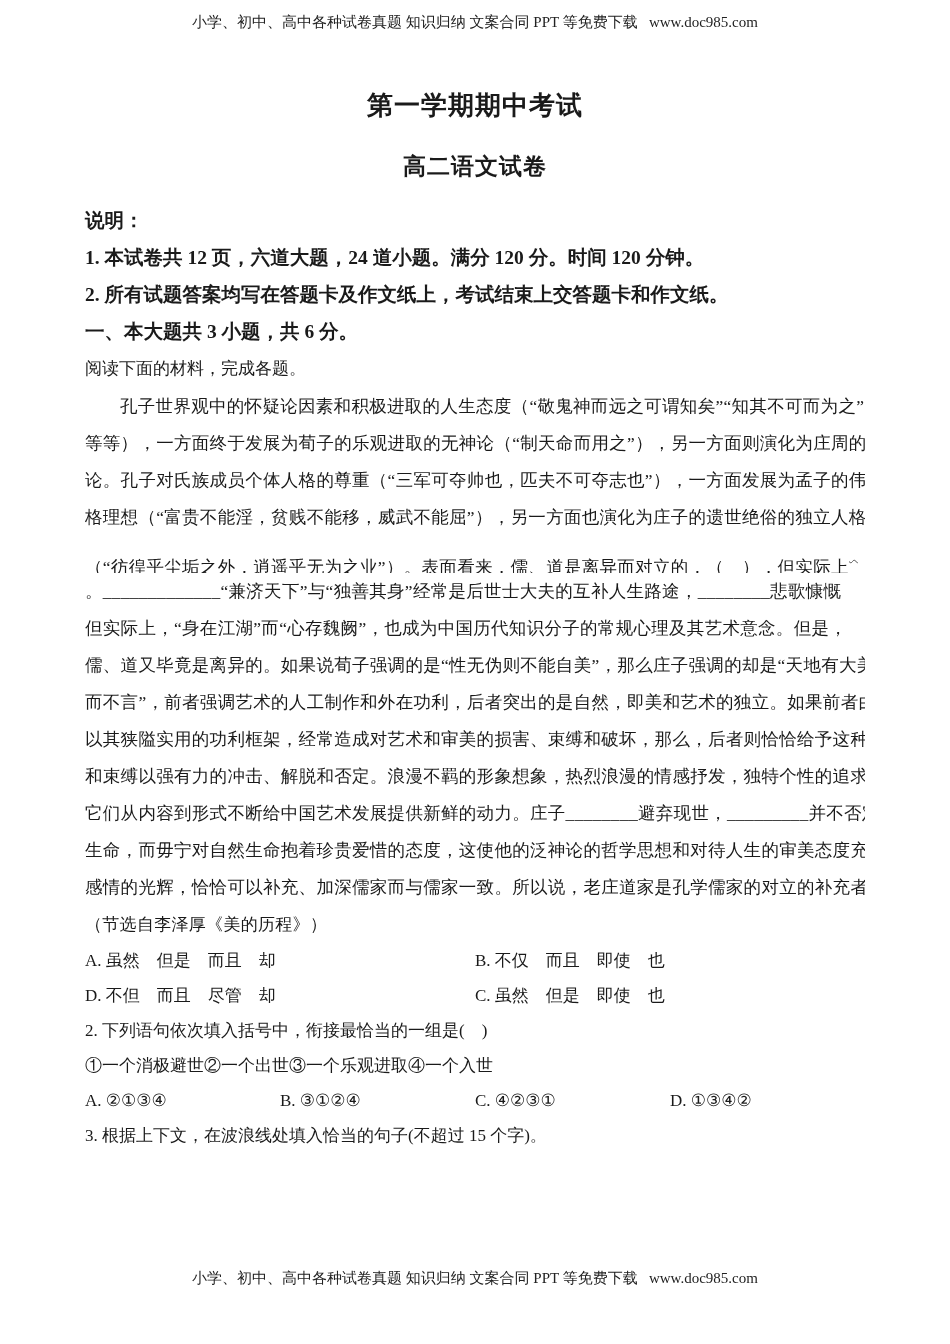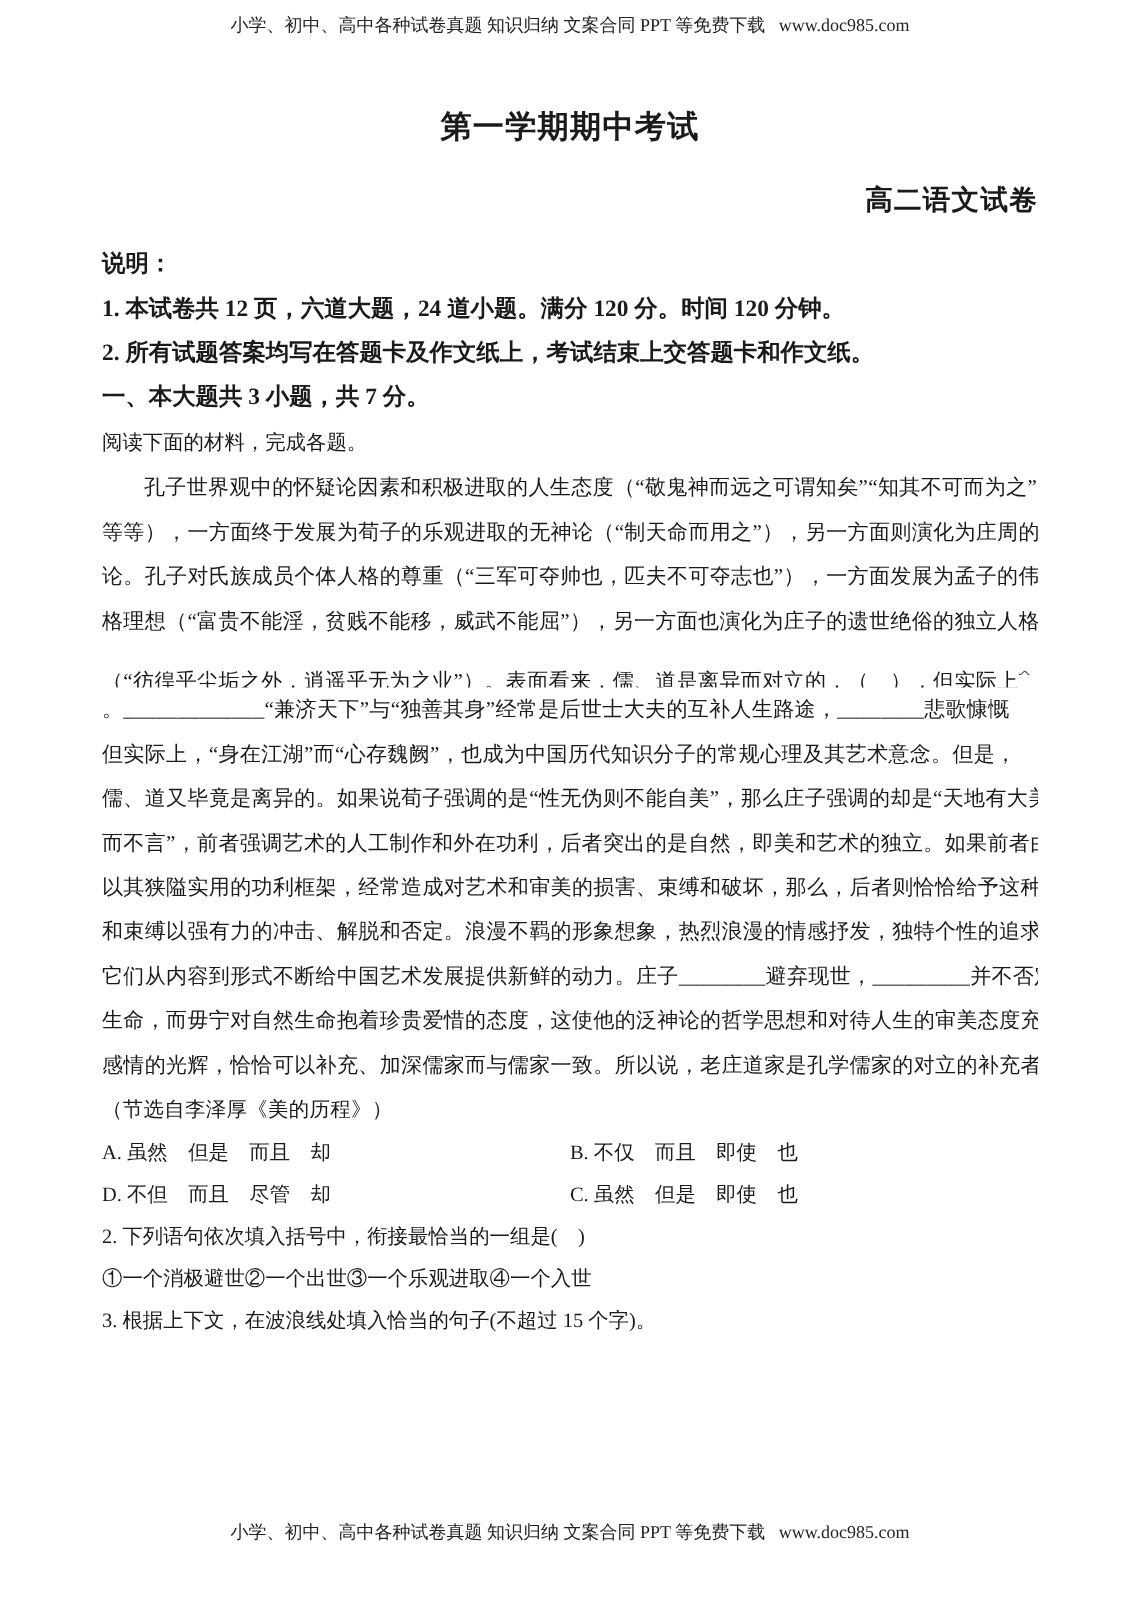--- a/index.html
+++ b/index.html
@@ -22,21 +22,21 @@
   .footer{position:absolute;top:1268px;left:0;right:0;}
   .content{padding:0 85px;}
   .title{
     margin:58px 0 0;
     font-size:26px;font-weight:bold;
     text-align:center;line-height:32px;letter-spacing:1px;
   }
   .subtitle{
     margin:30px 0 0;
     font-size:23px;font-weight:bold;
-    text-align:right;line-height:30px;letter-spacing:1px;
+    text-align:center;line-height:30px;letter-spacing:1px;
   }
   .instructions{margin-top:26px;}
   .bold-line{
     font-weight:bold;font-size:19.5px;
     line-height:26px;margin:0 0 11px 0;white-space:pre;
   }
   .prompt{margin-top:6px;font-size:17px;line-height:26px;}
   .passage{margin-top:6px;font-size:17.5px;letter-spacing:0.3px;}
   .pline{height:37px;line-height:37px;white-space:nowrap;overflow:hidden;}
   .indent{text-indent:35px;}
@@ -62,21 +62,21 @@
 
   <div class="content">
 
     <div class="title">第一学期期中考试</div>
     <div class="subtitle">高二语文试卷</div>
 
     <div class="instructions">
       <div class="bold-line">说明：</div>
       <div class="bold-line">1. 本试卷共 12 页，六道大题，24 道小题。满分 120 分。时间 120 分钟。</div>
       <div class="bold-line">2. 所有试题答案均写在答题卡及作文纸上，考试结束上交答题卡和作文纸。</div>
-      <div class="bold-line">一、本大题共 3 小题，共 7 分。</div>
+      <div class="bold-line">一、本大题共 3 小题，共 6 分。</div>
     </div>
 
     <div class="prompt">阅读下面的材料，完成各题。</div>
 
     <div class="passage">
       <div class="pline indent">孔子世界观中的怀疑论因素和积极进取的人生态度（“敬鬼神而远之可谓知矣”“知其不可而为之”</div>
       <div class="pline">等等），一方面终于发展为荀子的乐观进取的无神论（“制天命而用之”），另一方面则演化为庄周的泛神</div>
       <div class="pline">论。孔子对氏族成员个体人格的尊重（“三军可夺帅也，匹夫不可夺志也”），一方面发展为孟子的伟大人</div>
       <div class="pline">格理想（“富贵不能淫，贫贱不能移，威武不能屈”），另一方面也演化为庄子的遗世绝俗的独立人格理想</div>
       <div class="pline"><span>（“彷徨乎尘垢之外，逍遥乎无为之业”）。表面看来，儒、道是离异而对立的，（　），但实际上</span><span class="wavy">&nbsp;&nbsp;&nbsp;</span></div>
@@ -97,20 +97,26 @@
         <span>A. 虽然　但是　而且　却</span>
         <span>B. 不仅　而且　即使　也</span>
       </div>
       <div class="optrow optrow-2">
         <span>D. 不但　而且　尽管　却</span>
         <span>C. 虽然　但是　即使　也</span>
       </div>
 
       <div class="qline">2. 下列语句依次填入括号中，衔接最恰当的一组是(　)</div>
       <div class="qline">①一个消极避世②一个出世③一个乐观进取④一个入世</div>
+      <div class="optrow optrow-4">
+        <span>A. ②①③④</span>
+        <span>B. ③①②④</span>
+        <span>C. ④②③①</span>
+        <span>D. ①③④②</span>
+      </div>
 
       <div class="qline">3. 根据上下文，在波浪线处填入恰当的句子(不超过 15 个字)。</div>
 
       <div class="qline">
         
       </div>
     </div>
 
   </div>
 

